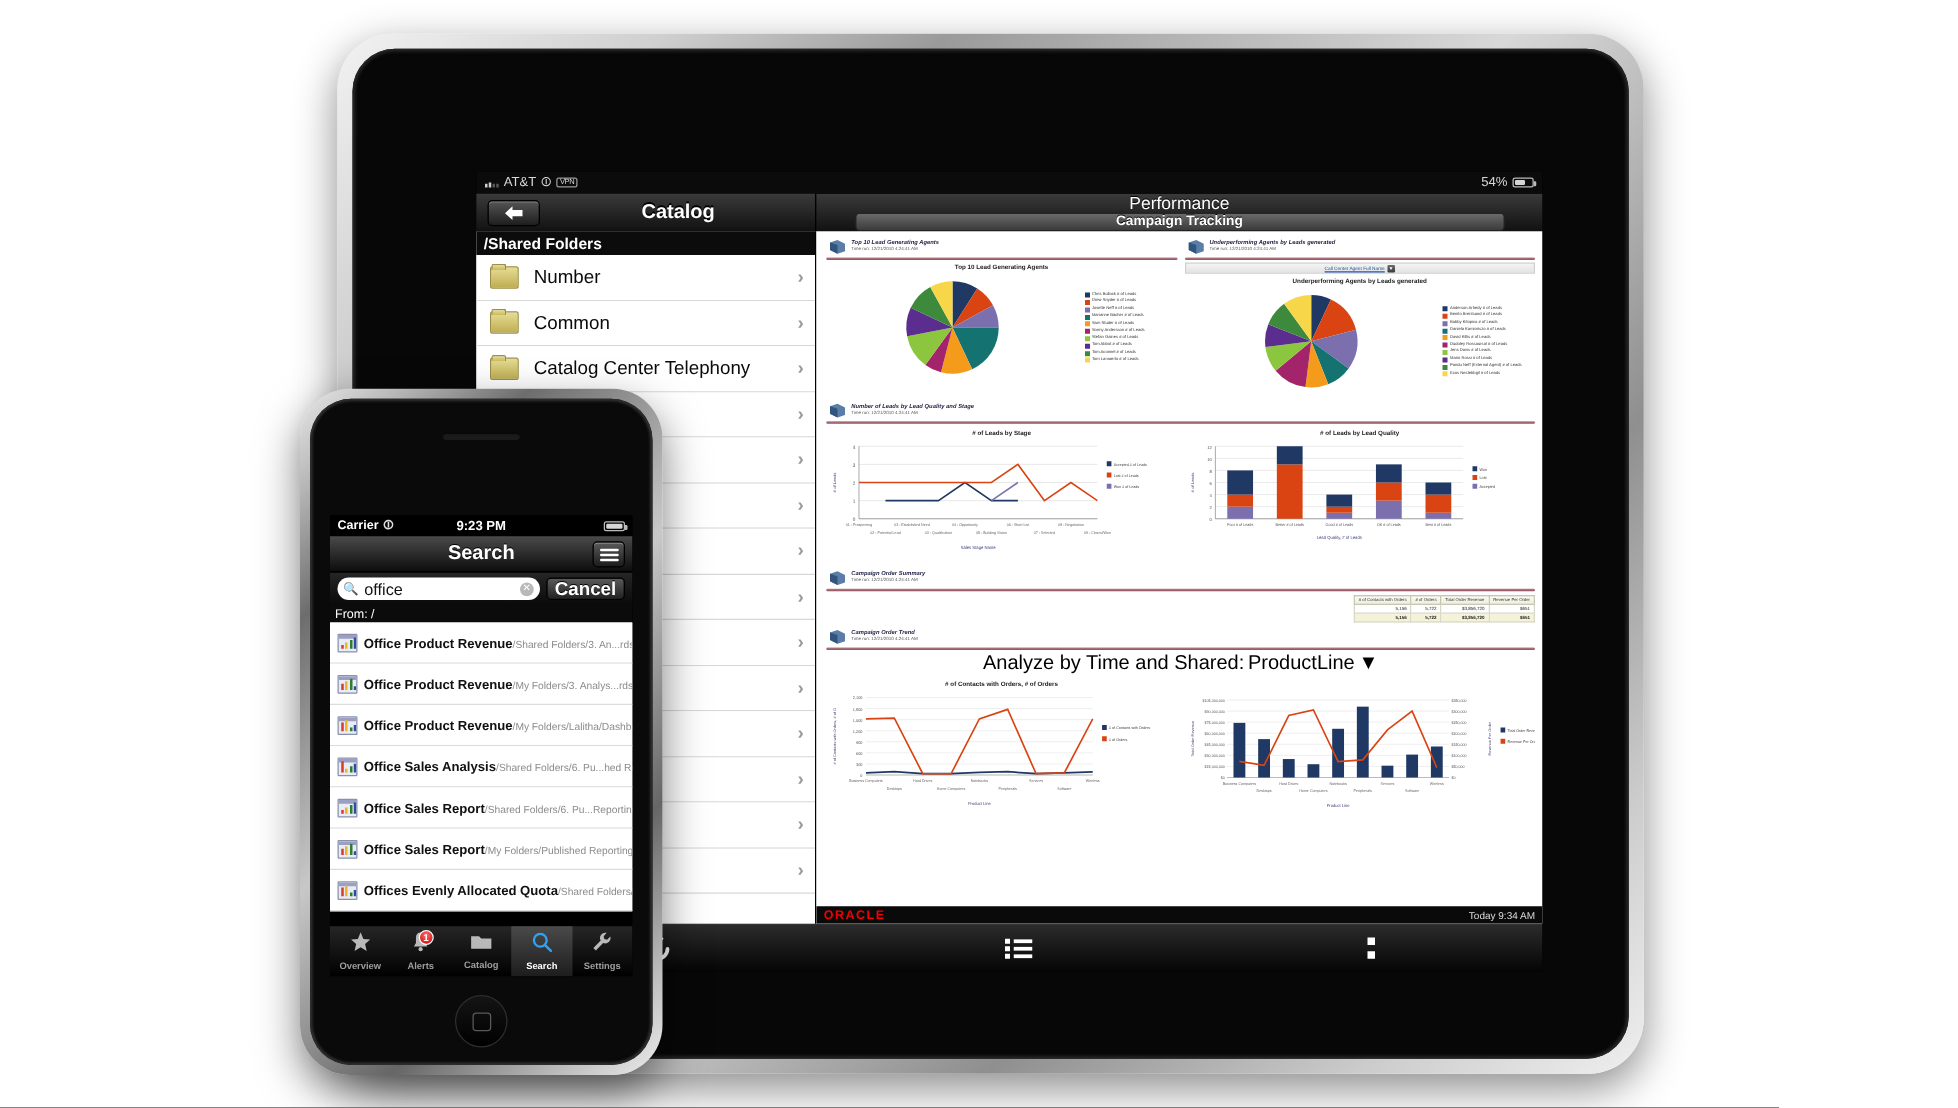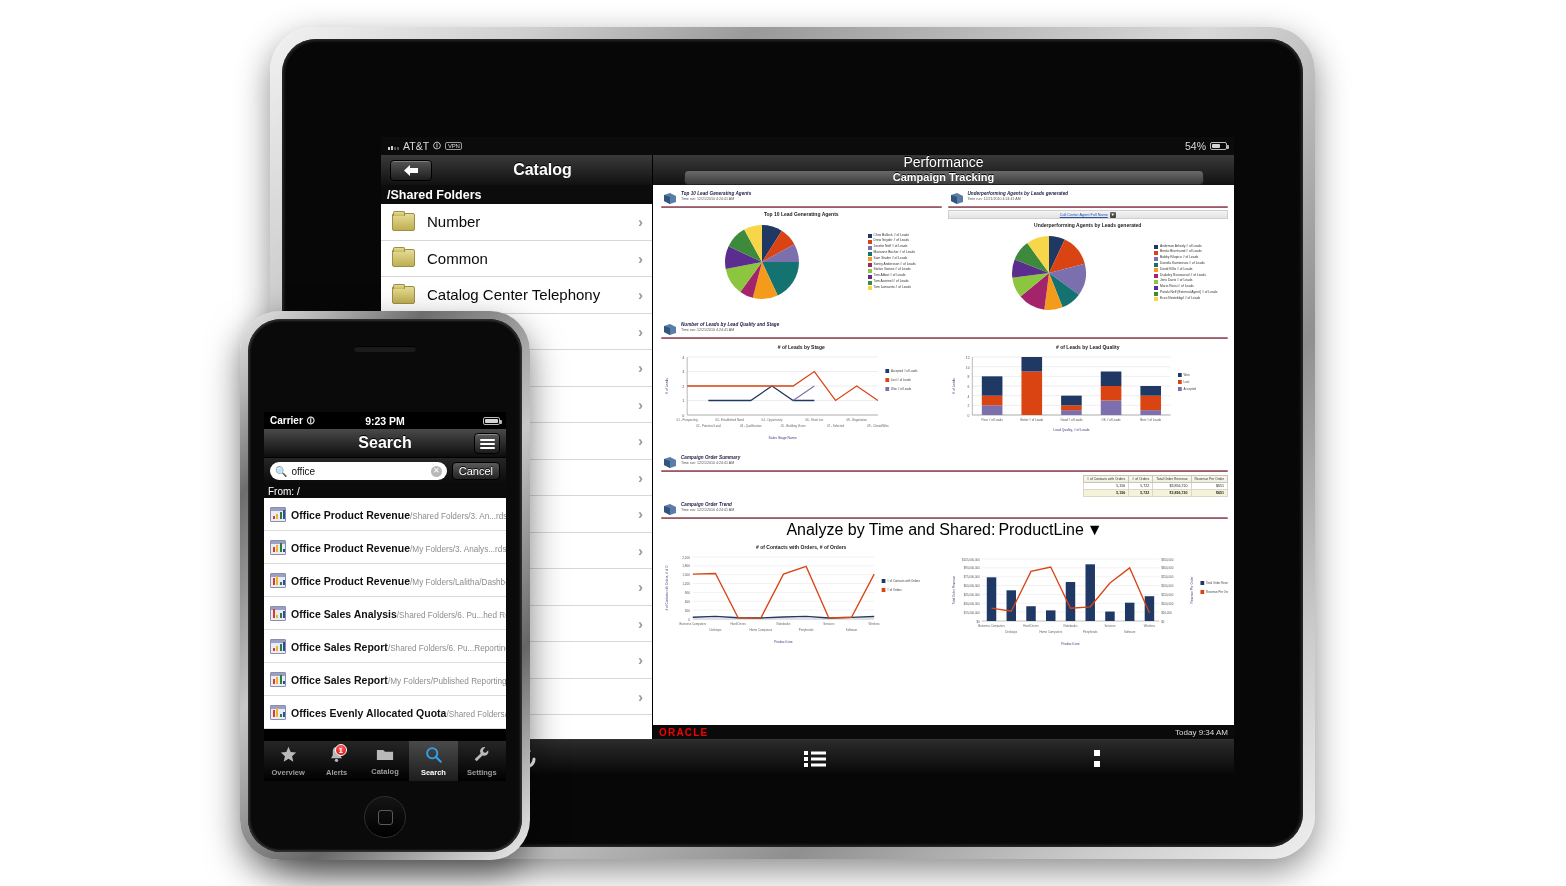--- a/index.html
+++ b/index.html
@@ -210,28 +210,28 @@
   }
   .list-btn .ln{width:15px;display:flex;flex-direction:column;gap:2px;}
   .list-btn .ln i{height:2px;background:#fff;display:block;border-radius:1px;}
   .search-bar{
     height:26px;background:linear-gradient(#262626,#0a0a0a);display:flex;align-items:center;gap:5px;padding:0 6px;
   }
   .sf{
     flex:1;height:18px;background:#fff;border-radius:9px;display:flex;align-items:center;gap:4px;padding:0 5px;position:relative;
   }
   .sf .mag{font-size:10px;color:#888;}
-  .sf .val{font-size:10px;color:#111;flex:1;}
+  .sf .val{font-size:13px;color:#111;flex:1;}
   .sf .clr{
     width:11px;height:11px;border-radius:50%;background:#b9b9b9;color:#fff;
     font-size:8px;display:flex;align-items:center;justify-content:center;line-height:1;
   }
   .cancel-btn{
     height:18px;padding:0 6px;border-radius:4px;background:linear-gradient(#5a5a5a,#222);
-    border:1px solid #000;color:#fff;font-size:11px;font-weight:normal;display:flex;align-items:center;
+    border:1px solid #000;color:#fff;font-size:15px;font-weight:bold;display:flex;align-items:center;
     text-shadow:0 -1px 0 #000;
   }
   .from-row{height:14px;background:#0b0b0b;color:#fff;font-size:10px;display:flex;align-items:center;padding-left:4px;}
   .res-list{background:#fff;}
   .res{
     height:33px;border-bottom:1px solid #dcdcdc;display:flex;align-items:center;gap:5px;padding:0 5px 0 6px;background:#fff;
   }
   .res-ico{
     width:16px;height:15px;flex:none;border:1px solid #8a8fae;background:#e9ebf5;border-radius:1px;
     position:relative;overflow:hidden;

